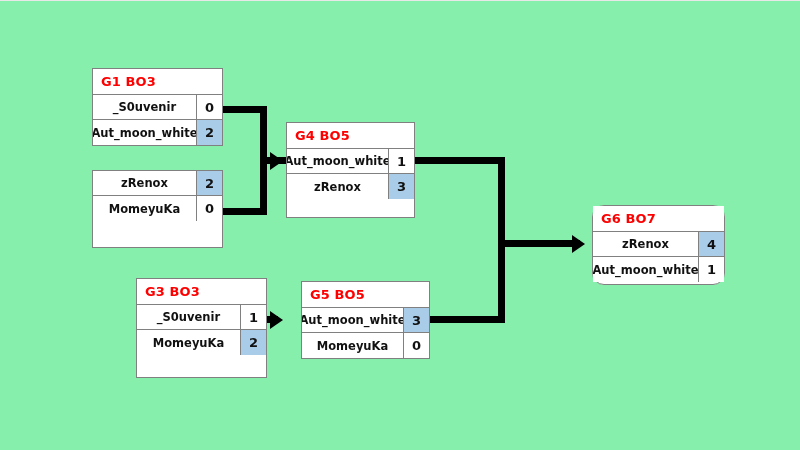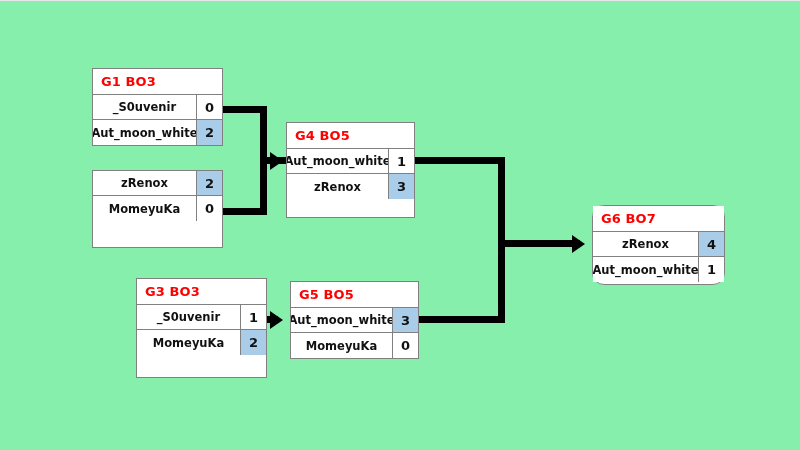--- a/index.html
+++ b/index.html
@@ -171,21 +171,21 @@
     <div class="match-row top-row">
       <div class="player-cell">Aut_moon_white</div>
       <div class="score-cell">1</div>
     </div>
     <div class="match-row">
       <div class="player-cell">zRenox</div>
       <div class="score-cell winner">3</div>
     </div>
   </div>
 
-  <div class="match" style="left:290px; top:281px; width:129px; height:78px;">
+  <div class="match" style="left:301px; top:281px; width:129px; height:78px;">
     <div class="match-title">G5 BO5</div>
     <div class="match-row top-row">
       <div class="player-cell">Aut_moon_white</div>
       <div class="score-cell winner">3</div>
     </div>
     <div class="match-row">
       <div class="player-cell">MomeyuKa</div>
       <div class="score-cell">0</div>
     </div>
   </div>

